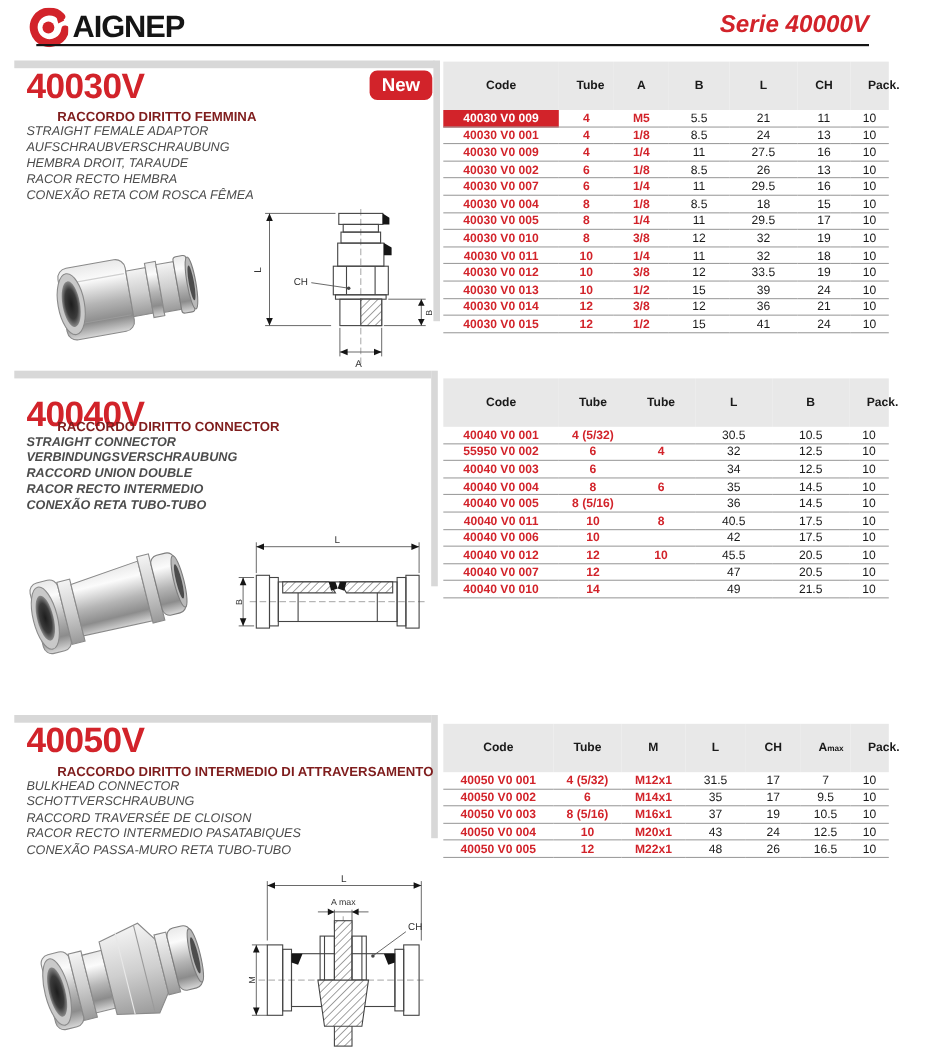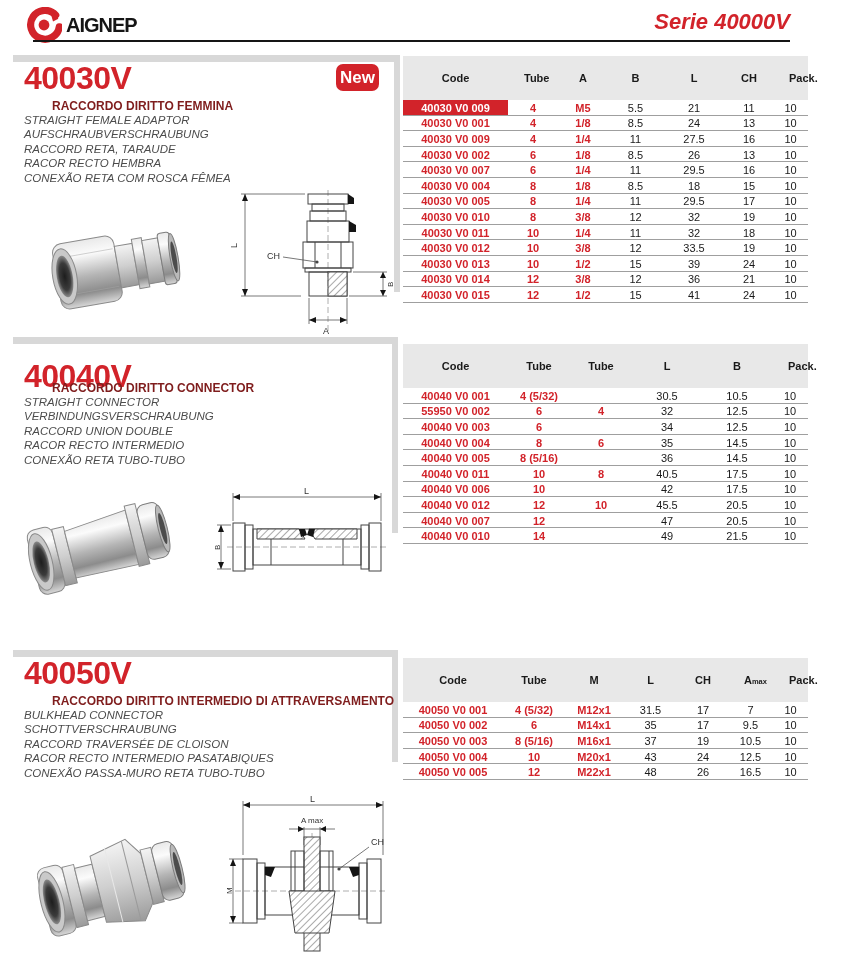--- a/index.html
+++ b/index.html
@@ -10,31 +10,31 @@
     --desc-gray:#4c4c4c;
   }
   *{box-sizing:border-box;}
   html,body{margin:0;padding:0;background:#fff;}
   .page{position:relative;width:841px;height:959px;background:#fff;overflow:hidden;
         font-family:"Liberation Sans",sans-serif;color:#1a1a1a;}
   .abs{position:absolute;}
 
   
   .logo-wrap{left:26px;top:7px;display:flex;align-items:center;gap:4px;}
-  .brand-text{font-size:20px;font-weight:bold;letter-spacing:-1px;color:#151515;line-height:34px;}
+  .brand-text{font-size:28px;font-weight:bold;letter-spacing:-1px;color:#151515;line-height:34px;}
   .header-rule{left:33px;top:40px;width:757px;height:2px;background:#151515;}
   .series{right:51px;top:9px;font-size:22px;font-weight:bold;font-style:italic;color:var(--accent-red);}
 
   
   .product{left:0;width:841px;position:absolute;}
   .topbar{height:7px;background:var(--bar-gray);}
   .vbar{width:6px;background:var(--bar-gray);}
   .title{margin:0;font-size:32px;font-weight:bold;color:var(--accent-red);letter-spacing:-0.5px;line-height:30px;}
   .badge{background:var(--accent-red);color:#fff;font-weight:bold;font-size:17px;
-         width:43px;height:27px;line-height:27px;text-align:center;border-radius:7px;}
+         width:57px;height:27px;line-height:27px;text-align:center;border-radius:7px;}
   .prod-name{font-size:12px;font-weight:bold;color:#7f1d1d;white-space:nowrap;margin-left:28px;}
   .desc div{font-size:11.5px;font-style:italic;color:var(--desc-gray);line-height:14.4px;white-space:nowrap;}
 
   
   table.spec{border-collapse:separate;border-spacing:0;table-layout:fixed;width:405px;}
   table.spec th{background:var(--table-header-bg);font-size:11px;font-weight:bold;color:#1a1a1a;
                 height:20px;padding:16px;text-align:center;}
   table.spec td{font-size:11px;text-align:center;height:15.6px;padding:1px 0 0 0;
                 border-bottom:1px solid var(--row-line);color:#1a1a1a;white-space:nowrap;}
   table.spec td.red{color:var(--accent-red);font-weight:bold;}
@@ -103,21 +103,21 @@
 
   <section class="product" style="top:55px;height:282px;">
     <div class="abs topbar" style="left:13px;top:0;width:382px;"></div>
     <div class="abs vbar" style="left:394px;top:0;height:237px;"></div>
     <h2 class="abs title" style="left:24px;top:8px;">40030V</h2>
     <div class="abs badge" style="left:336px;top:9px;">New</div>
     <div class="abs prod-name" style="left:24px;top:44px;">RACCORDO DIRITTO FEMMINA</div>
     <div class="abs desc" style="left:24px;top:58px;">
         <div>STRAIGHT FEMALE ADAPTOR</div>
         <div>AUFSCHRAUBVERSCHRAUBUNG</div>
-        <div>RACCORD RETA, TARAUDE</div>
+        <div>HEMBRA DROIT, TARAUDE</div>
         <div>RACOR RECTO HEMBRA</div>
         <div>CONEXÃO RETA COM ROSCA FÊMEA</div>
       </div>
 
     <svg class="abs" style="left:48px;top:168px;" width="135" height="90" viewBox="0 0 135 90">
       <g transform="rotate(-10 65 45)">
         <rect x="8" y="12" width="62" height="66" rx="9" fill="url(#met)" stroke="#8a8a8a"></rect>
         <line x1="12" y1="26" x2="68" y2="26" stroke="#cfcfcf"></line>
         <line x1="12" y1="64" x2="68" y2="64" stroke="#9a9a9a"></line>
         <ellipse cx="16" cy="45" rx="12" ry="28" fill="#c9c9c9" stroke="#8a8a8a"></ellipse>
@@ -313,21 +313,21 @@
           </tr>
         </tbody>
     </table>
   </section>
 
   <section class="product" style="top:337px;height:313px;">
     <div class="abs topbar" style="left:13px;top:0;width:379px;"></div>
     <div class="abs vbar" style="left:392px;top:0;height:196px;"></div>
     <h2 class="abs title" style="left:24px;top:24px;">40040V</h2>
     <div class="abs prod-name" style="left:24px;top:44px;">RACCORDO DIRITTO CONNECTOR</div>
-    <div class="abs desc" style="left:24px;top:58px;">
+    <div class="abs desc" style="left:24px;top:58px;font-weight:bold;">
         <div>STRAIGHT CONNECTOR</div>
         <div>VERBINDUNGSVERSCHRAUBUNG</div>
         <div>RACCORD UNION DOUBLE</div>
         <div>RACOR RECTO INTERMEDIO</div>
         <div>CONEXÃO RETA TUBO-TUBO</div>
       </div>
 
     <svg class="abs" style="left:25px;top:152px;" width="160" height="112" viewBox="0 0 160 112">
       <g transform="rotate(-14 80 56)">
         <rect x="6" y="24" width="26" height="66" rx="8" fill="url(#met)" stroke="#8a8a8a"></rect>

